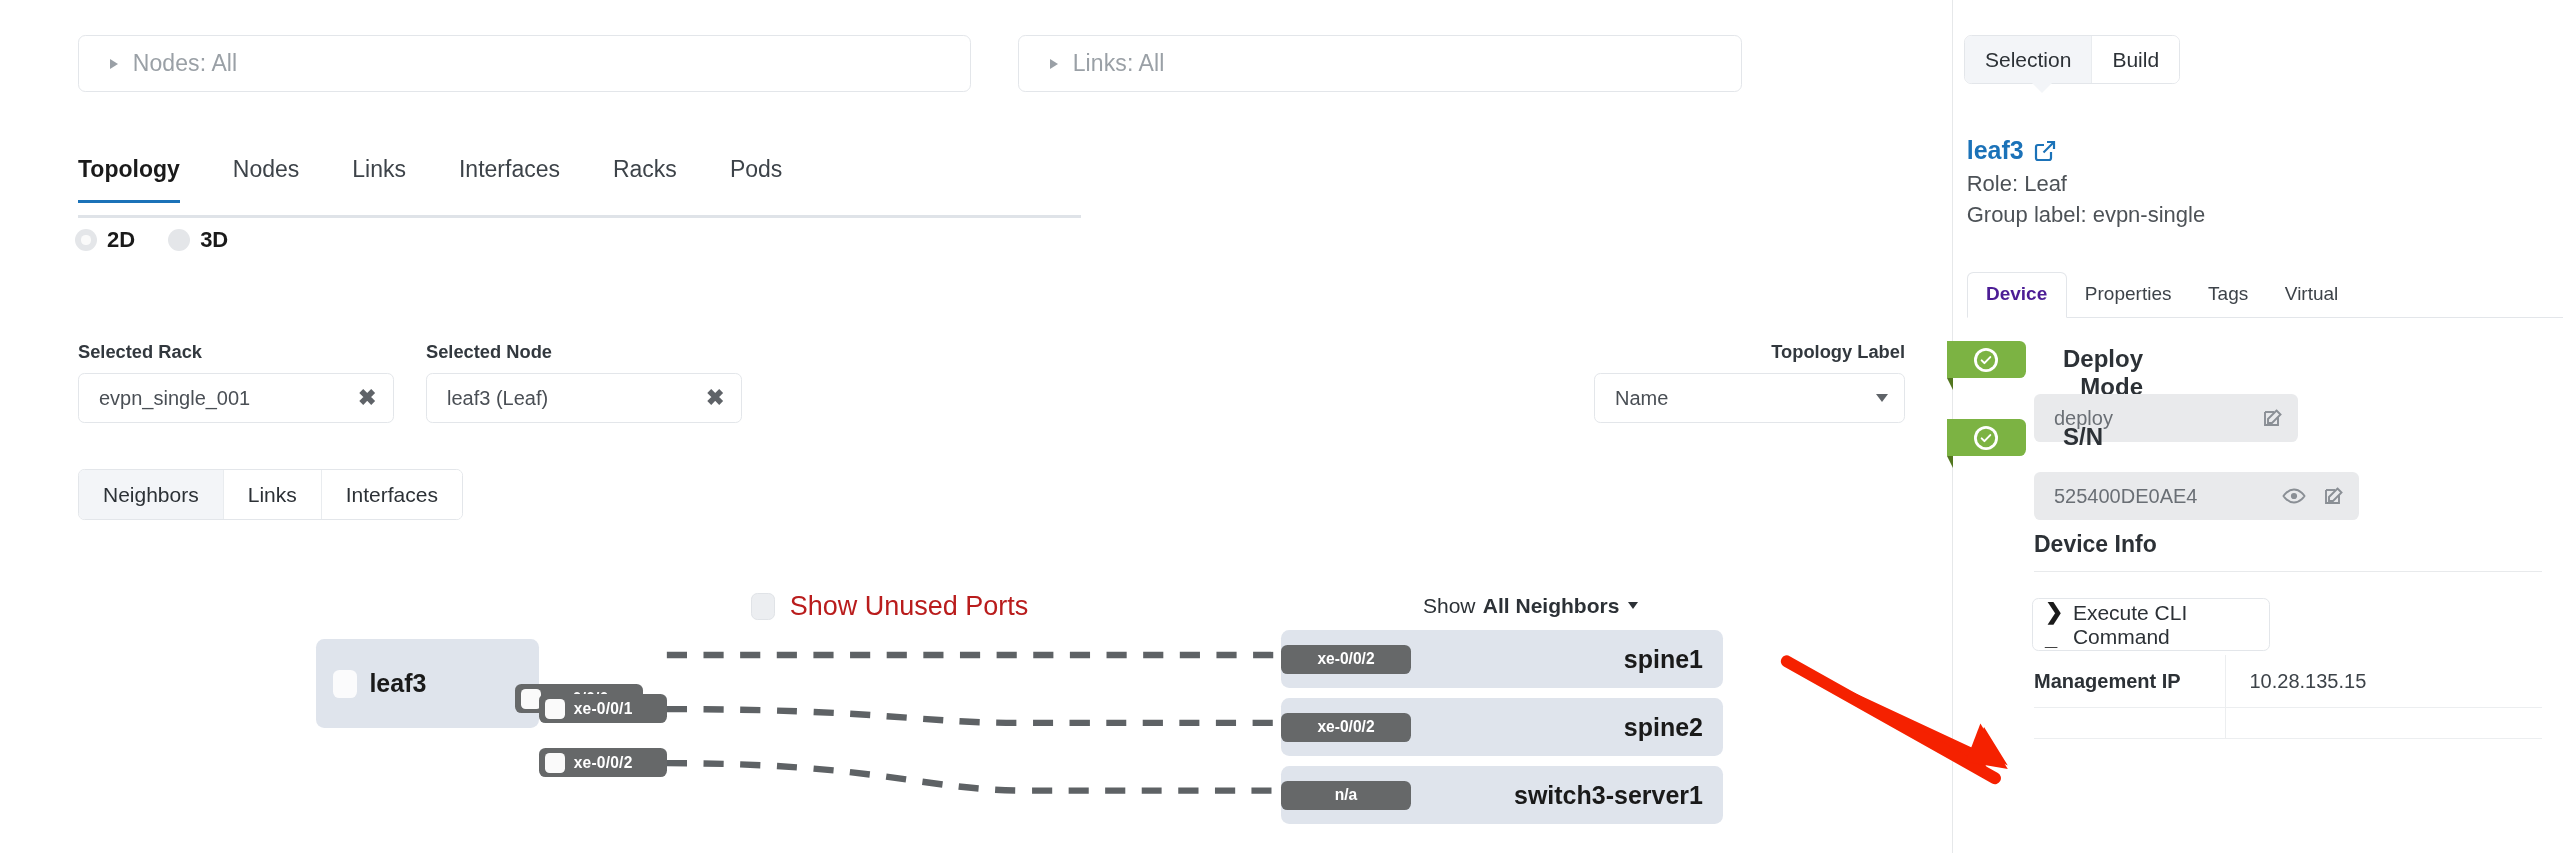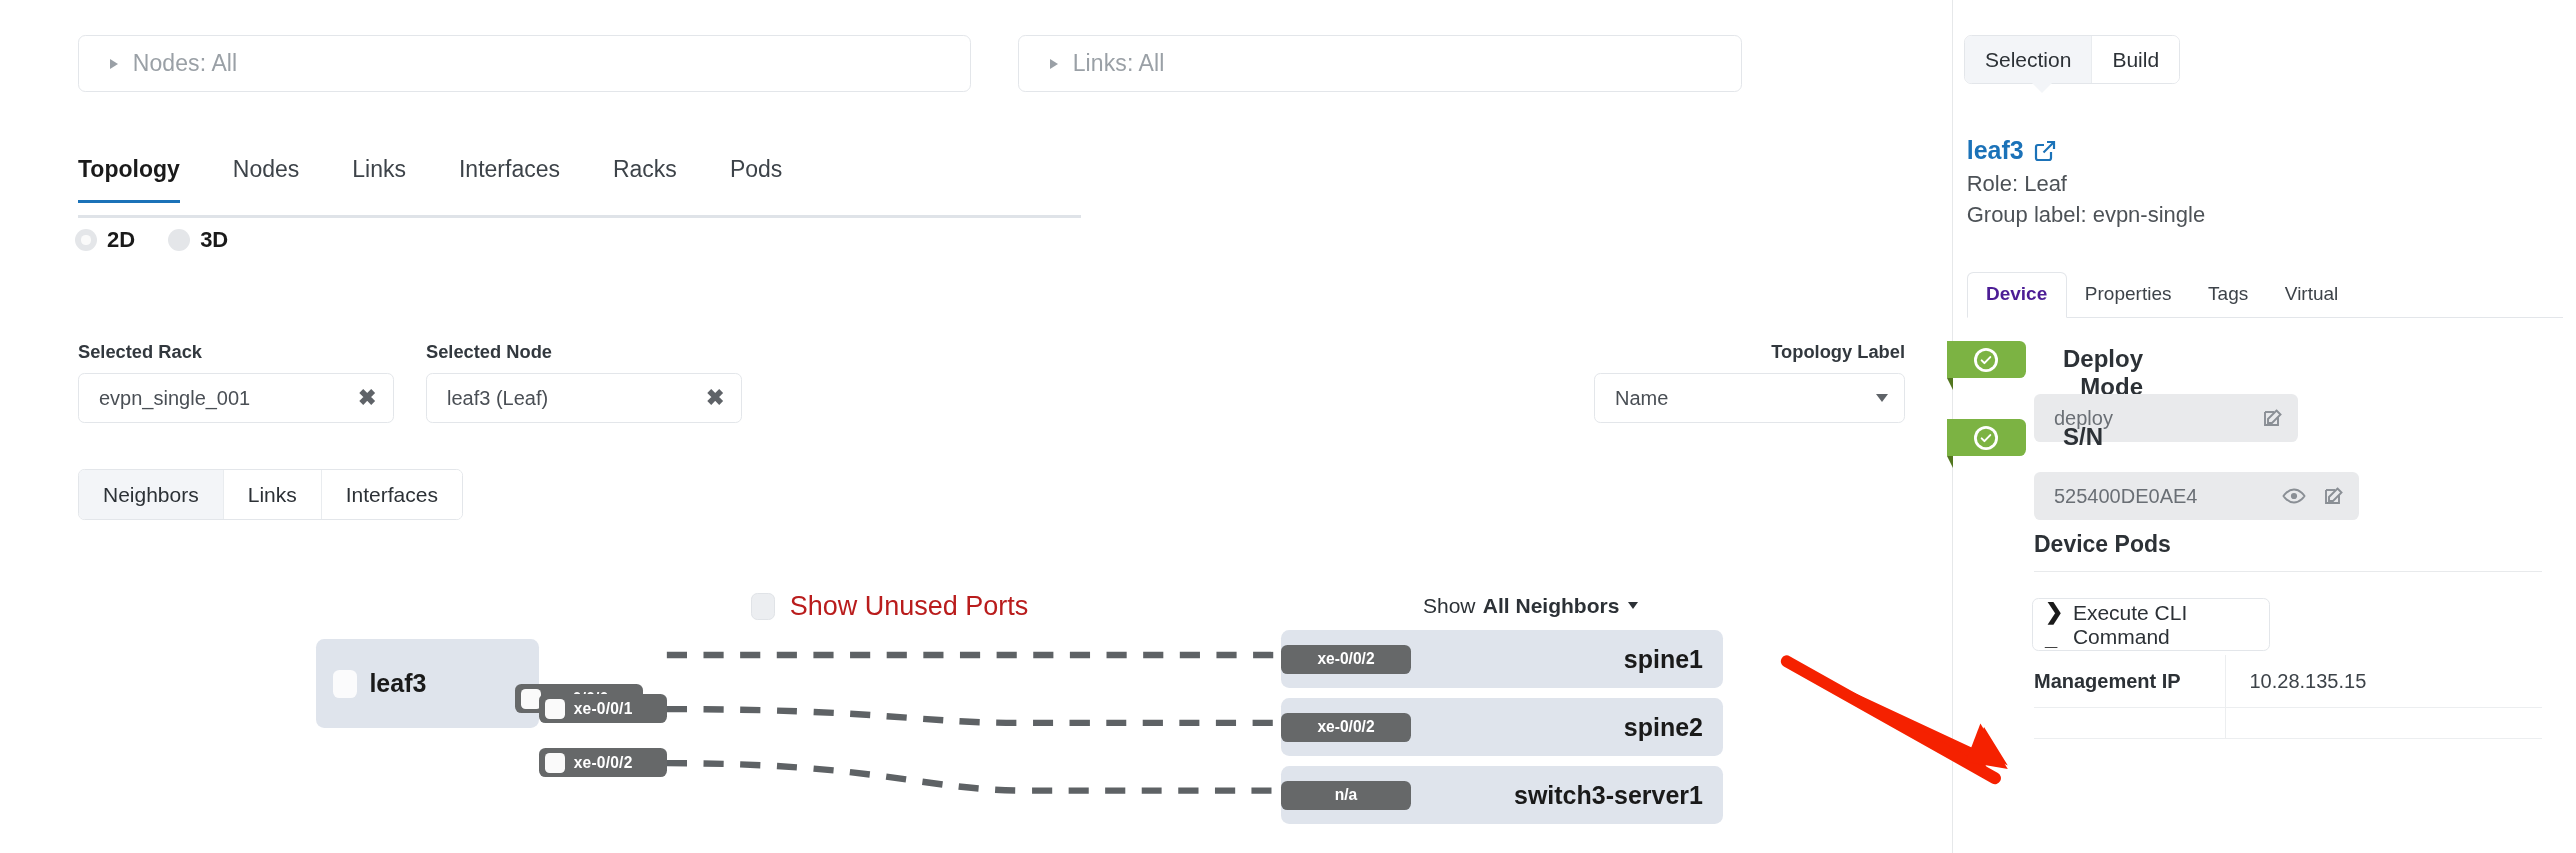--- a/index.html
+++ b/index.html
@@ -645,21 +645,21 @@
           <svg width="24" height="24" viewBox="0 0 24 24" fill="none" stroke="#8a8f95" stroke-width="1.9">
             <path d="M4 6h9"></path>
               <path d="M4 6v13h13v-8"></path>
               <path d="M15.5 4.5l4 4L11 17H7v-4z"></path>
           </svg>
         </span>
       </div>
     </div>
 
     <div id="device-info-head">
-      <div id="device-info-title">Device Pods</div>
+      <div id="device-info-title">Device Info</div>
     </div>
 
     <div id="cli-button">
       <span id="cli-prompt">❯_</span>
       <span id="cli-label">Execute CLI Command</span>
     </div>
 
     <table id="info-table">
       <tbody>
           <tr>

